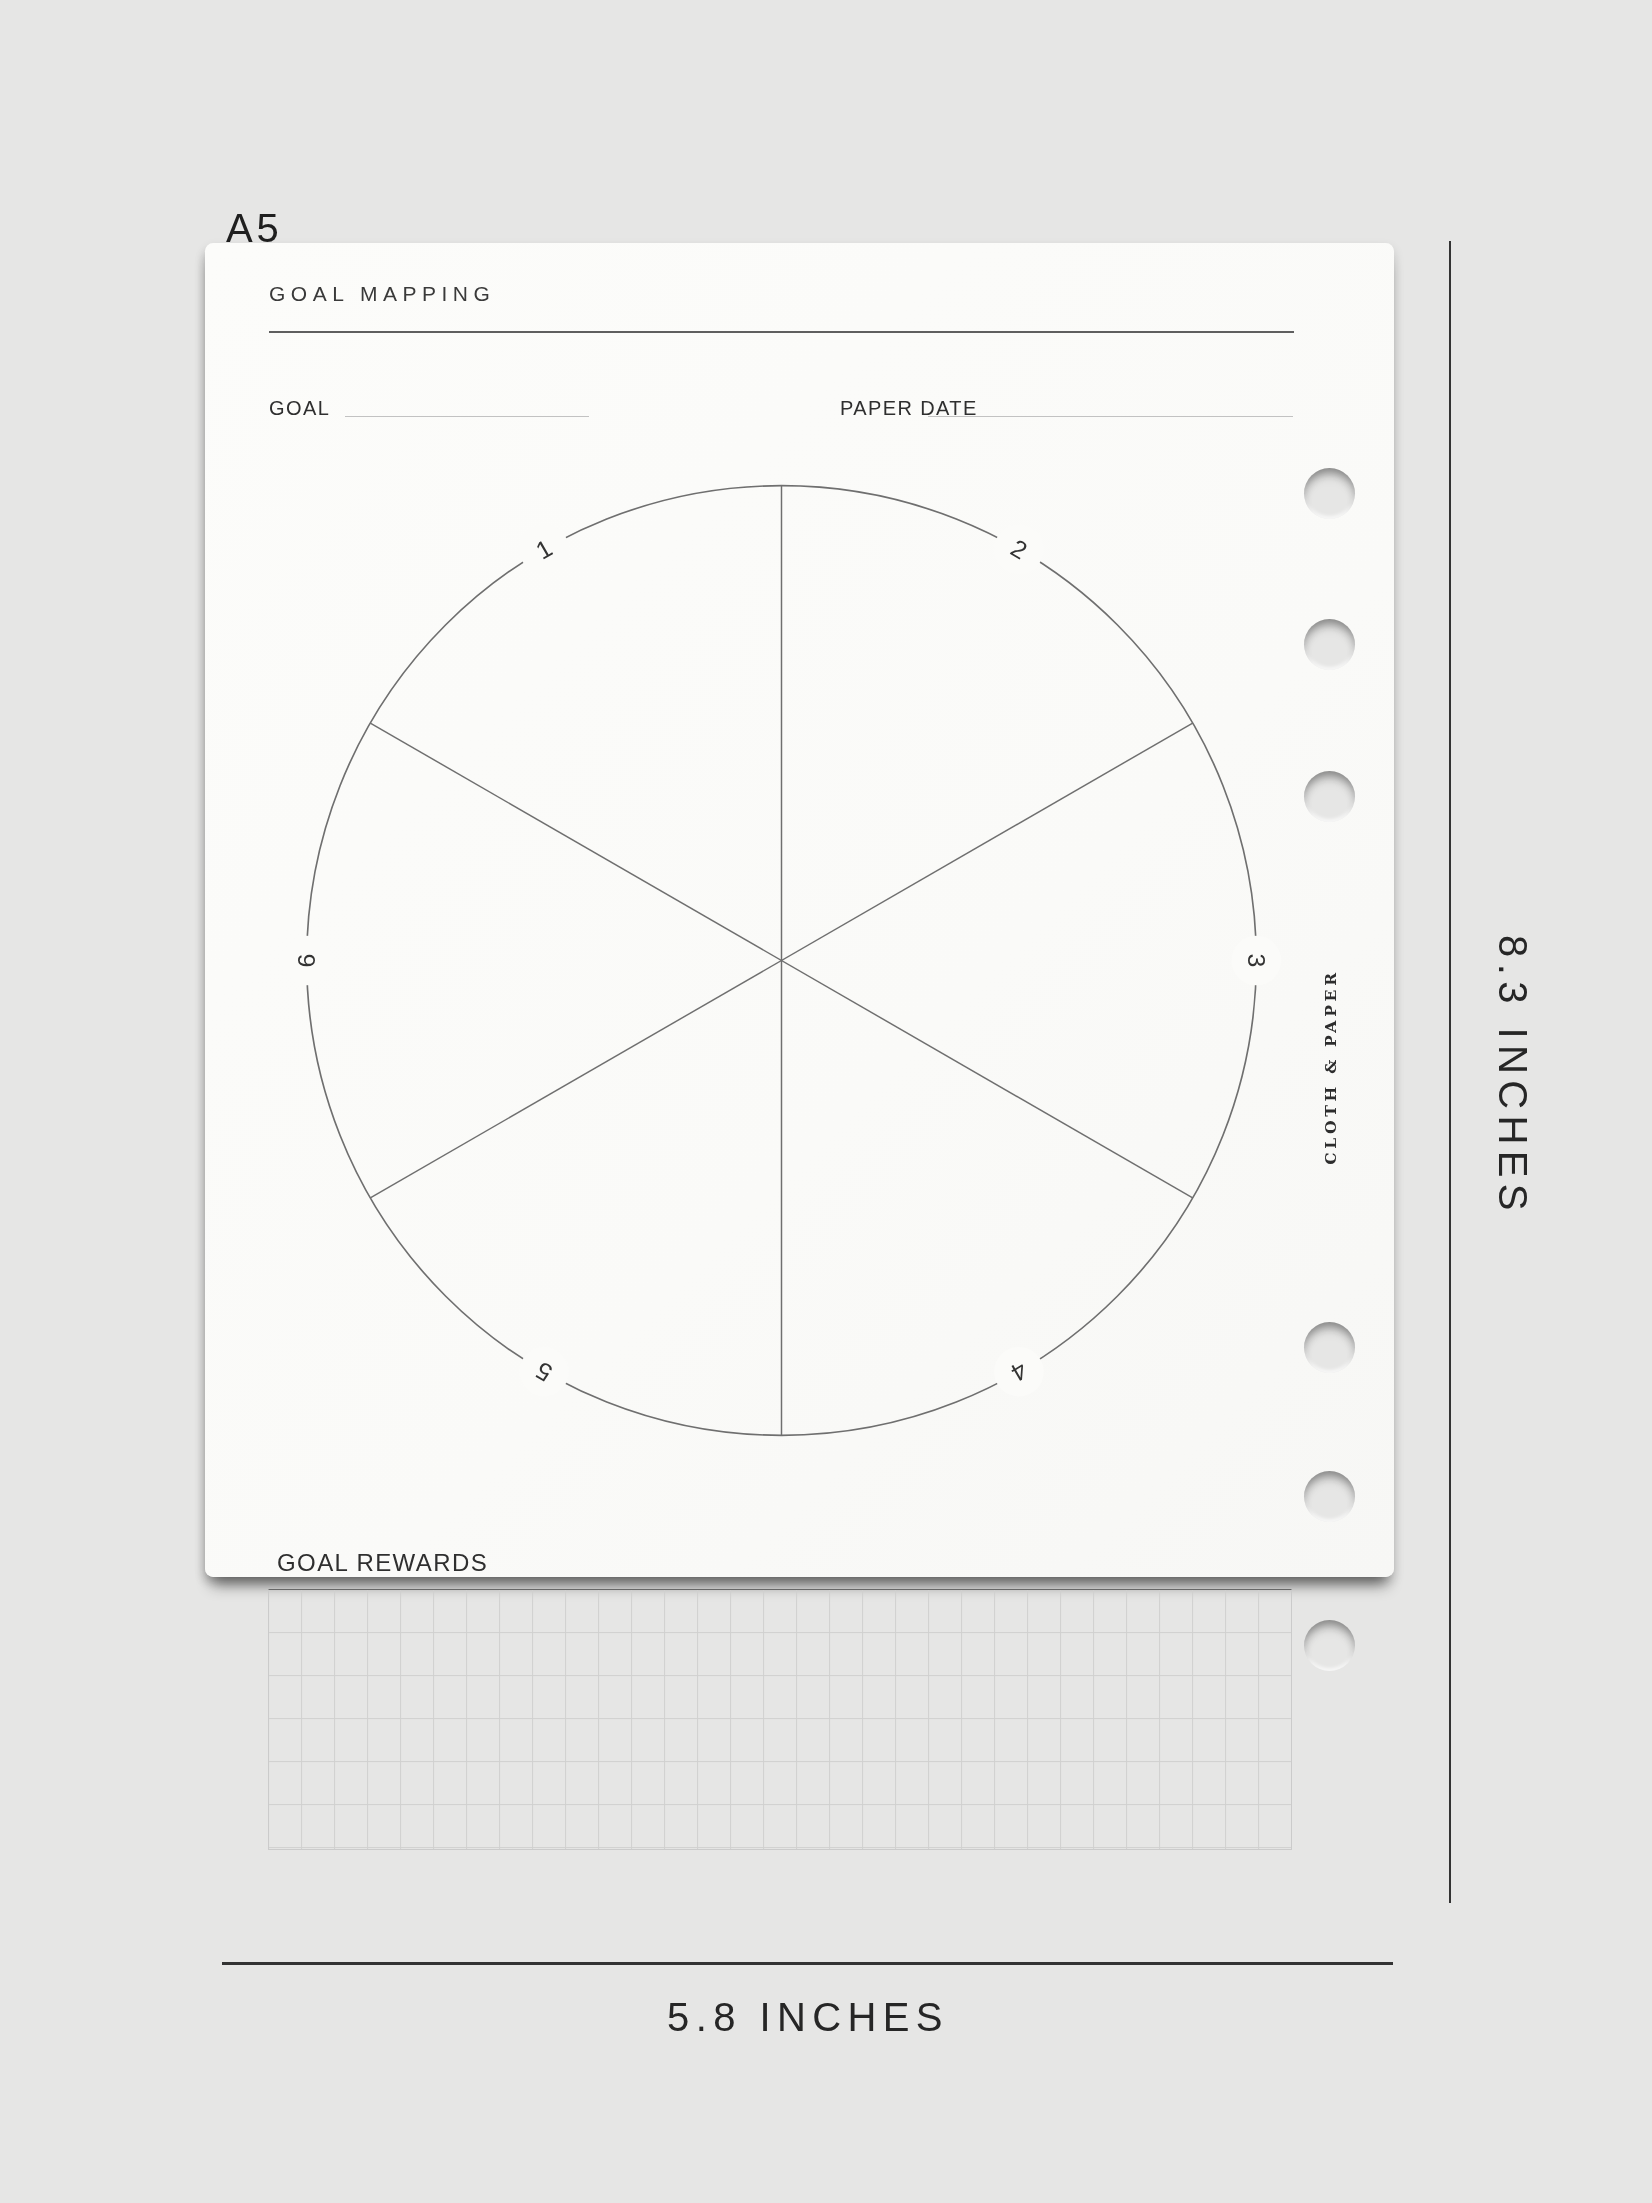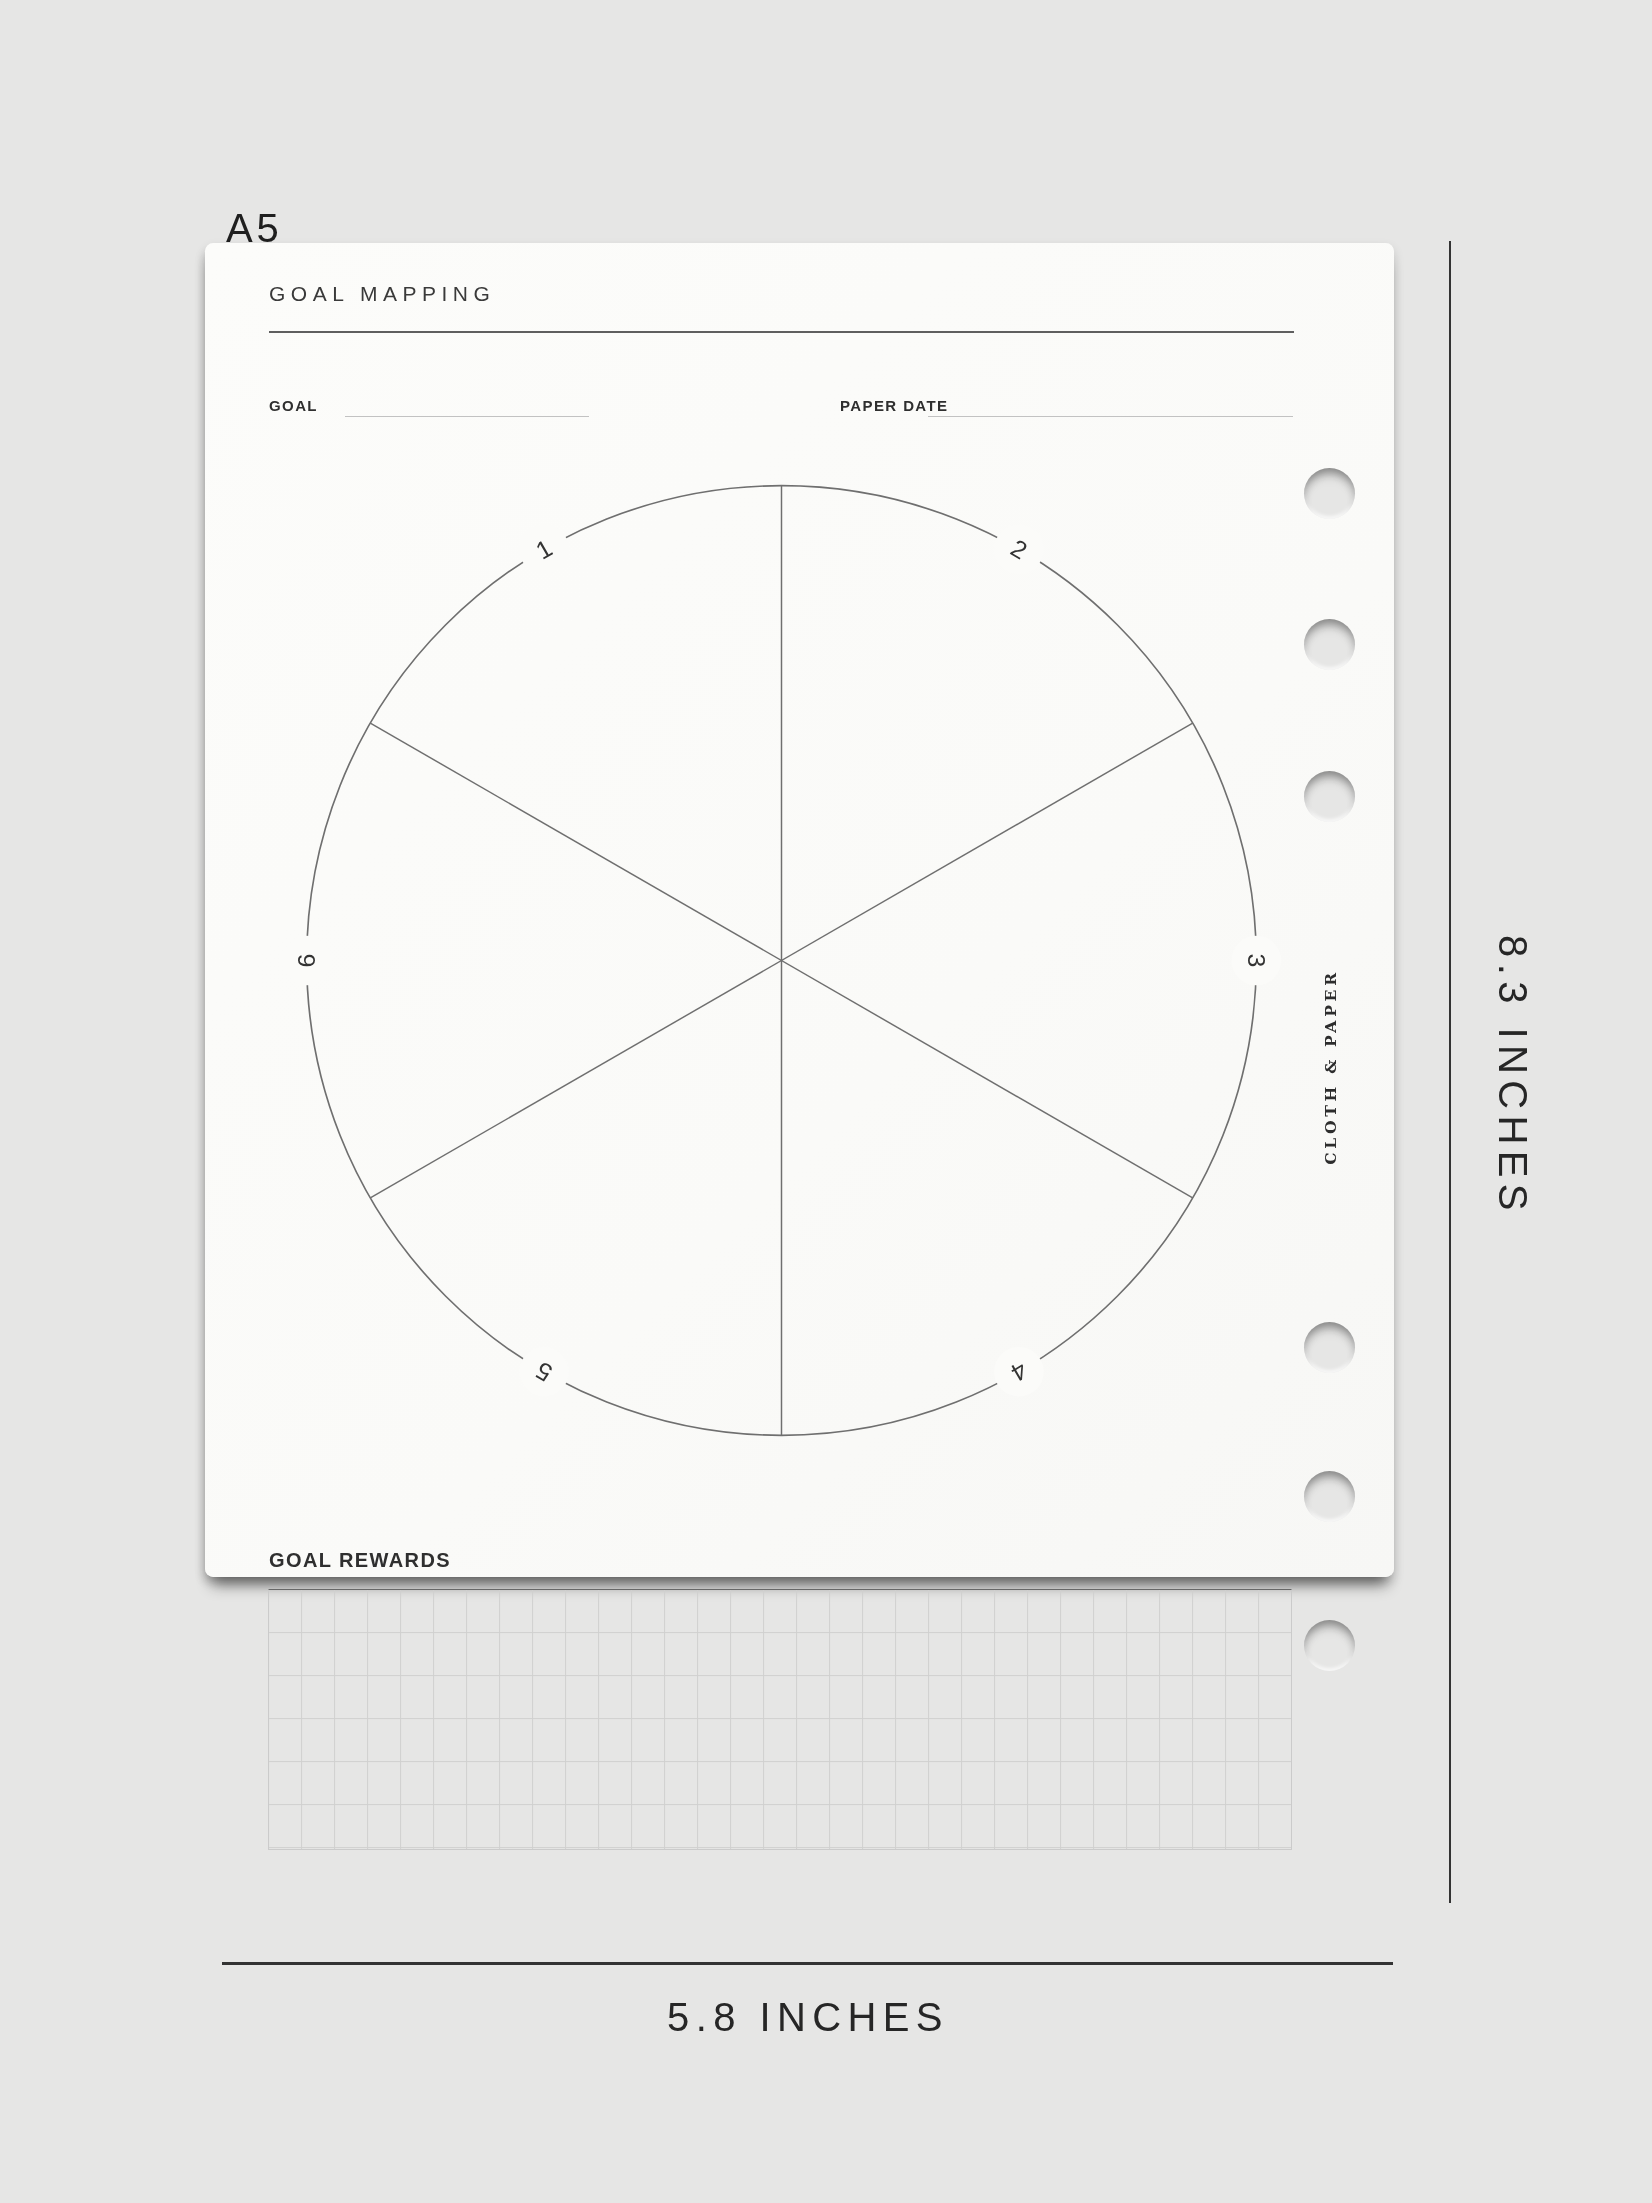--- a/index.html
+++ b/index.html
@@ -30,21 +30,21 @@
 
   .page-title{
     left:64px;top:39px;font-size:21px;letter-spacing:5.5px;
     color:#3a3a3a;font-weight:500;
   }
   .title-rule{
     left:64px;top:88px;width:1025px;height:1.8px;background:#5f5f5f;
   }
 
   .field-label{
-    font-size:15px;letter-spacing:1.4px;color:#2f2f2f;font-weight:700;
+    font-size:20px;letter-spacing:1.4px;color:#2f2f2f;font-weight:400;
   }
   .goal-label{left:64px;top:154px;}
   .goal-line{left:140px;top:173px;width:244px;height:0.9px;background:#c2c2c2;}
   .startdate-label{left:635px;top:154px;}
   .startdate-line{left:723px;top:173px;width:365px;height:0.9px;background:#c2c2c2;}
 
   .wheel-svg{left:53px;top:194px;}
 
   .brand{
     left:1125px;top:824px;
@@ -59,21 +59,21 @@
     left:1099px;
     background:#e6e6e5;
     box-shadow:
       inset 0 6.4px 8.3px -1.8px rgba(0,0,0,0.32),
       inset 0 11px 13px -5.5px rgba(0,0,0,0.16),
       inset 0 -2.8px 3.7px rgba(255,255,255,0.75);
   }
   .hole-1{top:225px;} .hole-2{top:376px;} .hole-3{top:528px;}
   .hole-4{top:1079px;} .hole-5{top:1228px;} .hole-6{top:1377px;}
 
-  .rewards-label{left:64px;top:1306px;font-size:20px;letter-spacing:1.4px;font-weight:700;}
+  .rewards-label{left:72px;top:1306px;font-size:24px;letter-spacing:1.4px;font-weight:400;}
   .rewards-grid{
     left:63px;top:1346px;width:1024px;height:261px;
     border:0.9px solid #cbcbcb;border-top:1.8px solid #686868;
     background-image:
       linear-gradient(to right,#d0d0cf 0.9px,transparent 0.9px),
       linear-gradient(to bottom,#d0d0cf 0.9px,transparent 0.9px);
     background-size:33px 43px;
     background-position:-0.9px -0.9px;
     box-sizing:border-box;
   }

